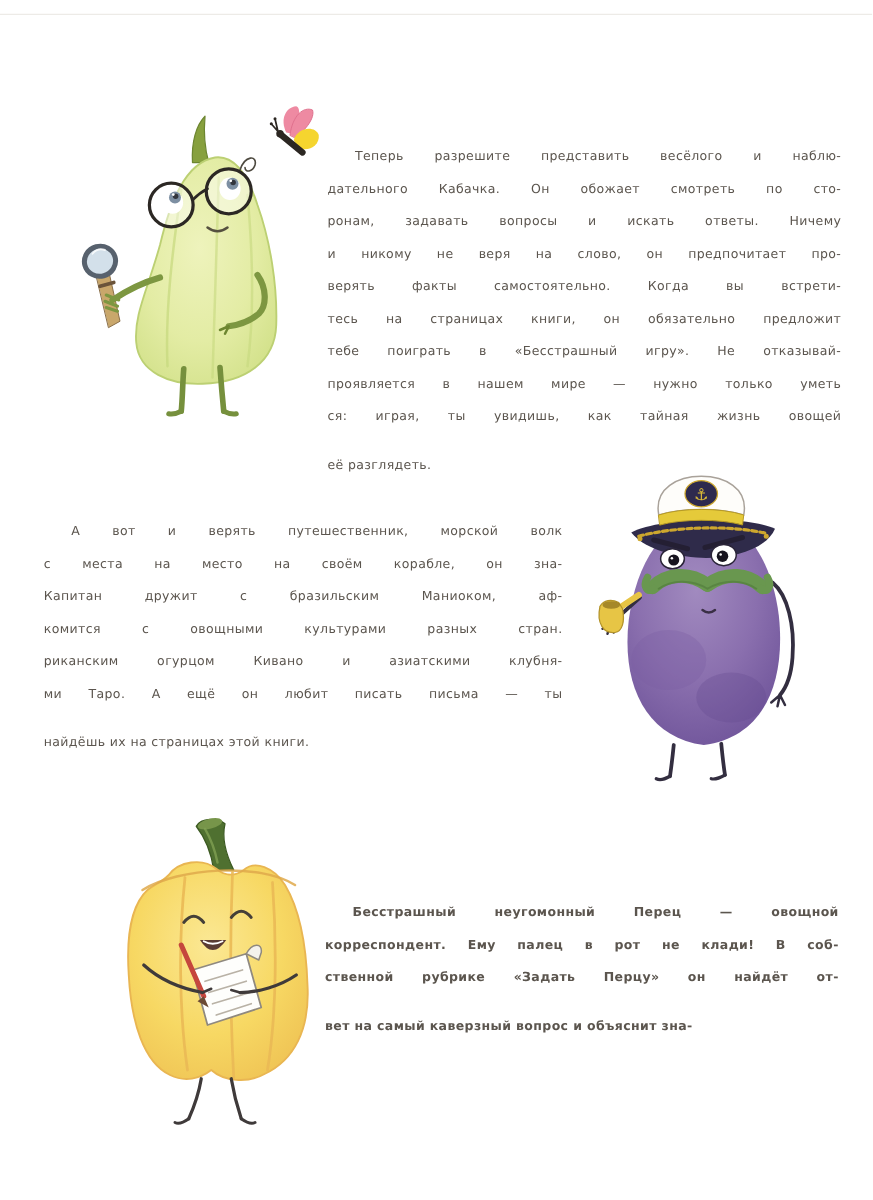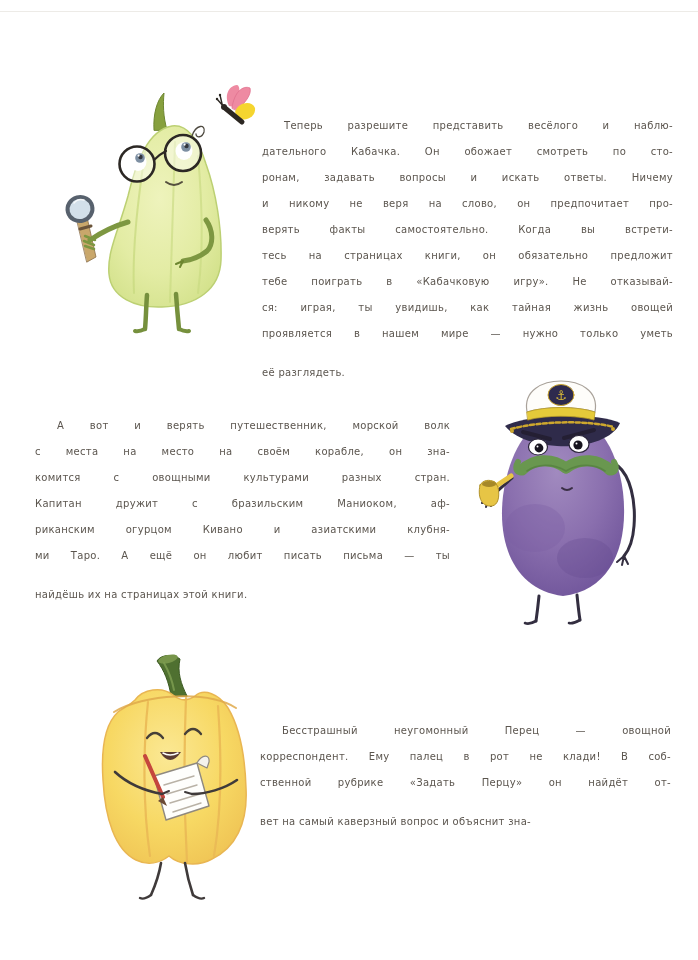--- a/index.html
+++ b/index.html
@@ -28,21 +28,21 @@
   .para .line {
     text-align: justify;
     text-align-last: justify;
     -moz-text-align-last: justify;
     white-space: normal;
   }
   .para .line:first-child { text-indent: 22px; }
   .para .line:last-child { text-align-last: left; margin-top: 13px; -moz-text-align-last: left; }
   #para-zucchini { left: 262px; top: 113px; width: 411px; }
   #para-eggplant { left: 35px;  top: 413px; width: 415px; }
-  #para-pepper   { left: 260px; top: 718px; width: 411px; }
+  #para-pepper   { left: 260px; top: 718px; width: 411px; font-weight: bold; }
   .illo { position: absolute; }
   #illo-zucchini  { left: 50px;  top: 88px;  width: 190px; height: 250px; }
   #illo-butterfly { left: 210px; top: 78px;  width: 50px;  height: 50px; }
   #illo-eggplant  { left: 465px; top: 378px; width: 195px; height: 250px; }
   #illo-pepper    { left: 88px;  top: 648px; width: 200px; height: 265px; }
   svg { display: block; width: 100%; height: 100%; }
 </style>
 </head>
 <body>
 
@@ -230,31 +230,31 @@
     </svg>
   </figure>
 
   <div class="para" id="para-zucchini">
       <div class="line">Теперь разрешите представить весёлого и наблю-</div>
       <div class="line">дательного Кабачка. Он обожает смотреть по сто-</div>
       <div class="line">ронам, задавать вопросы и искать ответы. Ничему</div>
       <div class="line">и никому не веря на слово, он предпочитает про-</div>
       <div class="line">верять факты самостоятельно. Когда вы встрети-</div>
       <div class="line">тесь на страницах книги, он обязательно предложит</div>
-      <div class="line">тебе поиграть в «Кабачковую игру». Не отказывай-</div>
+      <div class="line">тебе поиграть в «Бесстрашный игру». Не отказывай-</div>
+      <div class="line">проявляется в нашем мире — нужно только уметь</div>
       <div class="line">ся: играя, ты увидишь, как тайная жизнь овощей</div>
-      <div class="line">проявляется в нашем мире — нужно только уметь</div>
       <div class="line">её разглядеть.</div>
     </div>
 
   <div class="para" id="para-eggplant">
       <div class="line">А вот и верять путешественник, морской волк</div>
       <div class="line">с места на место на своём корабле, он зна-</div>
+      <div class="line">Капитан дружит с бразильским Маниоком, аф-</div>
       <div class="line">комится с овощными культурами разных стран.</div>
-      <div class="line">Капитан дружит с бразильским Маниоком, аф-</div>
       <div class="line">риканским огурцом Кивано и азиатскими клубня-</div>
       <div class="line">ми Таро. А ещё он любит писать письма — ты</div>
       <div class="line">найдёшь их на страницах этой книги.</div>
     </div>
 
   <div class="para" id="para-pepper">
       <div class="line">Бесстрашный неугомонный Перец — овощной</div>
       <div class="line">корреспондент. Ему палец в рот не клади! В соб-</div>
       <div class="line">ственной рубрике «Задать Перцу» он найдёт от-</div>
       <div class="line">вет на самый каверзный вопрос и объяснит зна-</div>

